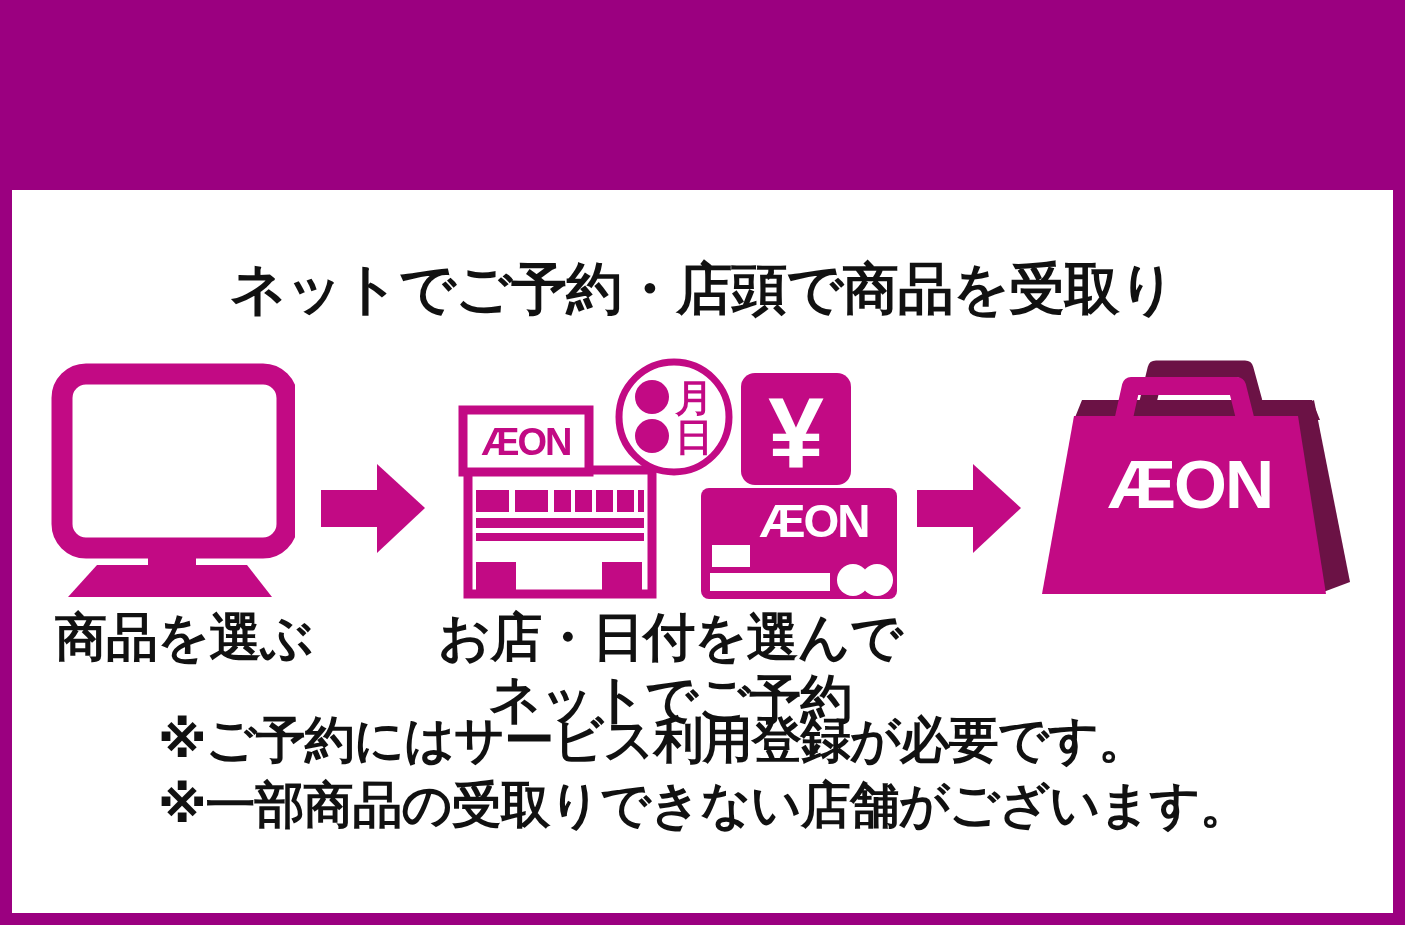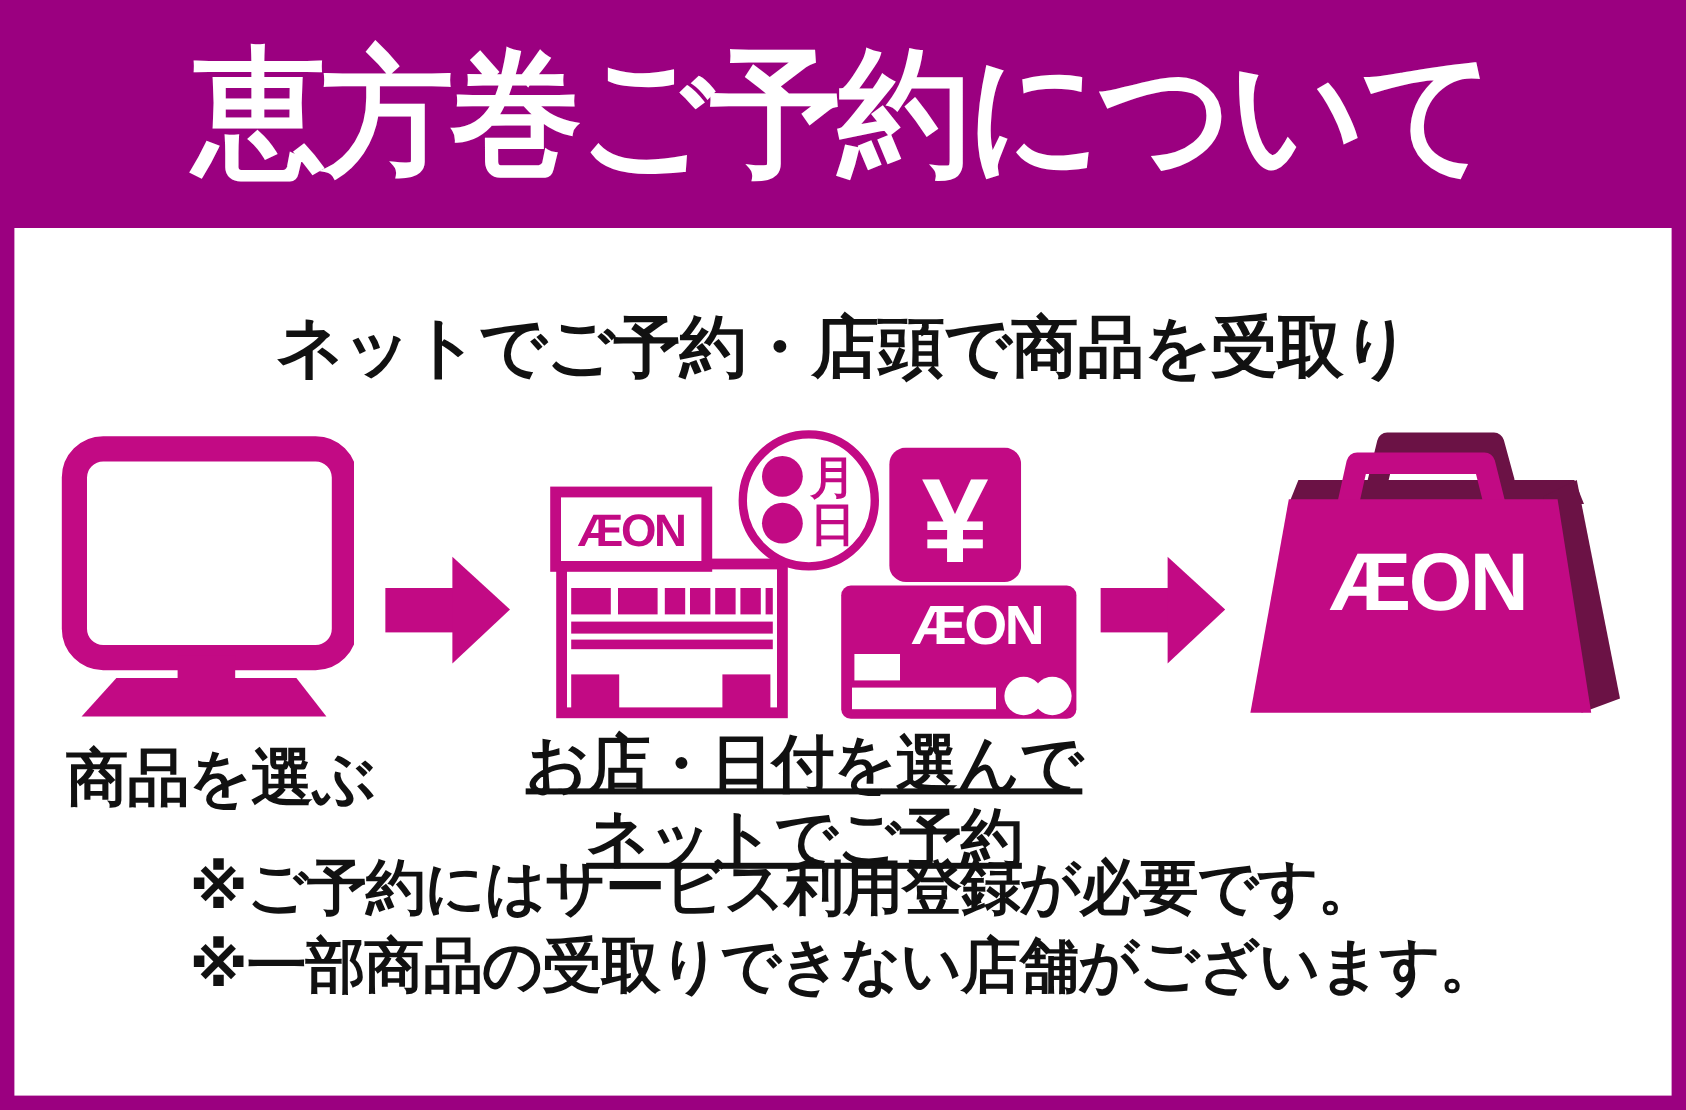--- a/index.html
+++ b/index.html
@@ -26,37 +26,34 @@
   .icon-store{left:456px;top:404px;}
   .icon-calendar{left:612px;top:355px;}
   .icon-yen{left:741px;top:373px;}
   .icon-card{left:700px;top:487px;}
   .icon-arrow2{left:917px;top:452px;}
   .icon-bag{left:1028px;top:356px;}
   .step-label{
     position:absolute;color:#111;font-size:52px;font-weight:900;letter-spacing:-1px;
     line-height:62px;white-space:nowrap;
   }
-  .label-1{left:55px;top:606px;text-align:center;margin-top:12px;}
-  .label-2{left:420px;top:606px;width:500px;text-align:center;text-decoration:underline;}
+  .label-1{left:55px;top:606px;text-align:center;}
+  .label-2{left:420px;top:606px;width:500px;text-align:center;}
   .label-3{left:985px;top:606px;width:410px;text-align:center;}
   .notes{
     position:absolute;left:158px;top:708px;color:#111;
     font-size:50px;font-weight:900;letter-spacing:-1px;line-height:65px;white-space:nowrap;
   }
   svg text{font-family:"Liberation Sans","DejaVu Sans",sans-serif;}
 </style>
 </head>
 <body>
 
 <div class="stage">
 
-  <header class="banner">
-    <h1>恵方巻ご予約について</h1>
-  </header>
 
   <div class="content"></div>
 
   <div class="heading">ネットでご予約・店頭で商品を受取り</div>
 
   <svg class="icon icon-monitor" width="245" height="245" viewBox="0 0 245 245">
     <rect x="12" y="16" width="225" height="174" rx="24" fill="#ffffff" stroke="#c20a84" stroke-width="21"></rect>
     <rect x="98" y="188" width="48" height="27" fill="#c20a84"></rect>
     <polygon points="47,207 197,207 222,239 18,239" fill="#c20a84"></polygon>
   </svg>

